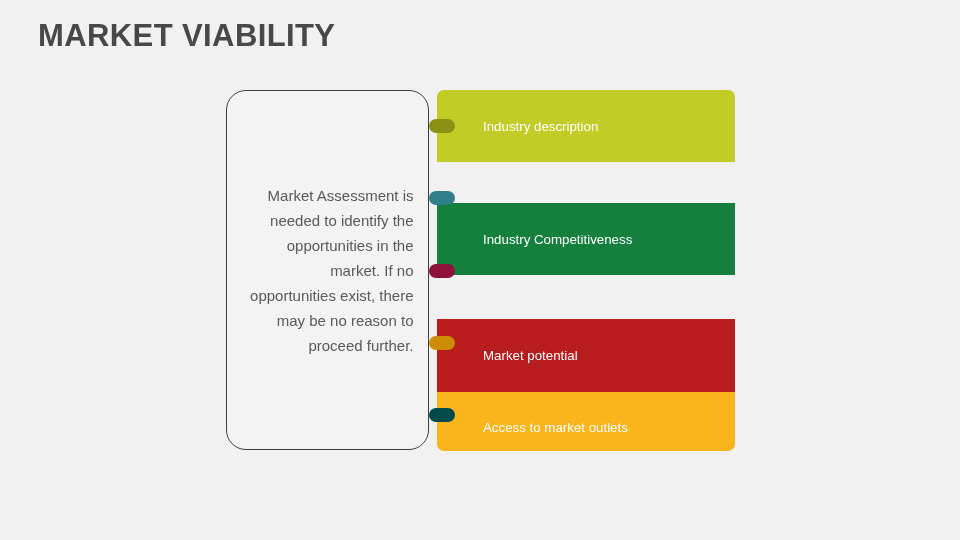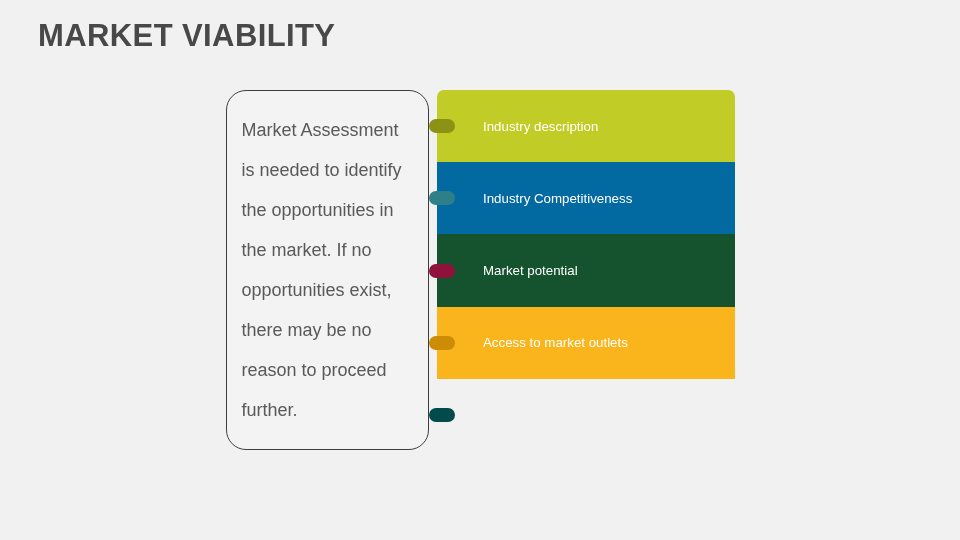--- a/index.html
+++ b/index.html
@@ -56,23 +56,23 @@
     border: 1.4px solid #3f3f3f;
     border-radius: 20px;
     background: #f3f3f3;
     display: flex;
     align-items: center;
     justify-content: center;
   }
 
   #description-text {
     width: 172px;
-    text-align: left;
-    font-size: 18px;
-    line-height: 40px;
+    text-align: right;
+    font-size: 15px;
+    line-height: 25px;
     color: #595959;
   }
 
   
   #bar-stack {
     position: absolute;
     left: 211px;
     top: 0px;
     width: 298px;
     height: 361px;
@@ -114,24 +114,24 @@
   <div id="diagram">
 
     <div id="description-card" style="border-color: rgb(63, 63, 63); background: rgb(243, 243, 243);">
       <div id="description-text" style="color: rgb(89, 89, 89);">Market Assessment is needed to identify the opportunities in the market. If no opportunities exist, there may be no reason to proceed further.</div>
     </div>
 
     <div id="bar-stack">
       <div class="bar-row" style="background: rgb(194, 204, 38);">
         <span class="bar-label" style="color: rgb(255, 255, 255);">Industry description</span>
       </div>
-      <div class="bar-row" style="background: #0369a1;">
+      <div class="bar-row" style="background: #15803d; margin-top: 41px;">
         <span class="bar-label" style="color: rgb(255, 255, 255);">Industry Competitiveness</span>
       </div>
-      <div class="bar-row" style="background: #14532d;">
+      <div class="bar-row" style="background: #b91c1c; margin-top: 44px;">
         <span class="bar-label" style="color: rgb(255, 255, 255);">Market potential</span>
       </div>
       <div class="bar-row" style="background: rgb(249, 181, 27); text-decoration: underline;">
         <span class="bar-label" style="color: rgb(255, 255, 255);">Access to market outlets</span>
       </div>
     </div>
 
     <div id="connector-layer">
         <div class="connector-stub" style="background: rgb(140, 146, 22); left: 203px; top: 29.1px; position: absolute;"></div>
         <div class="connector-stub" style="background: rgb(46, 127, 135); left: 203px; top: 101.3px; position: absolute;"></div>

